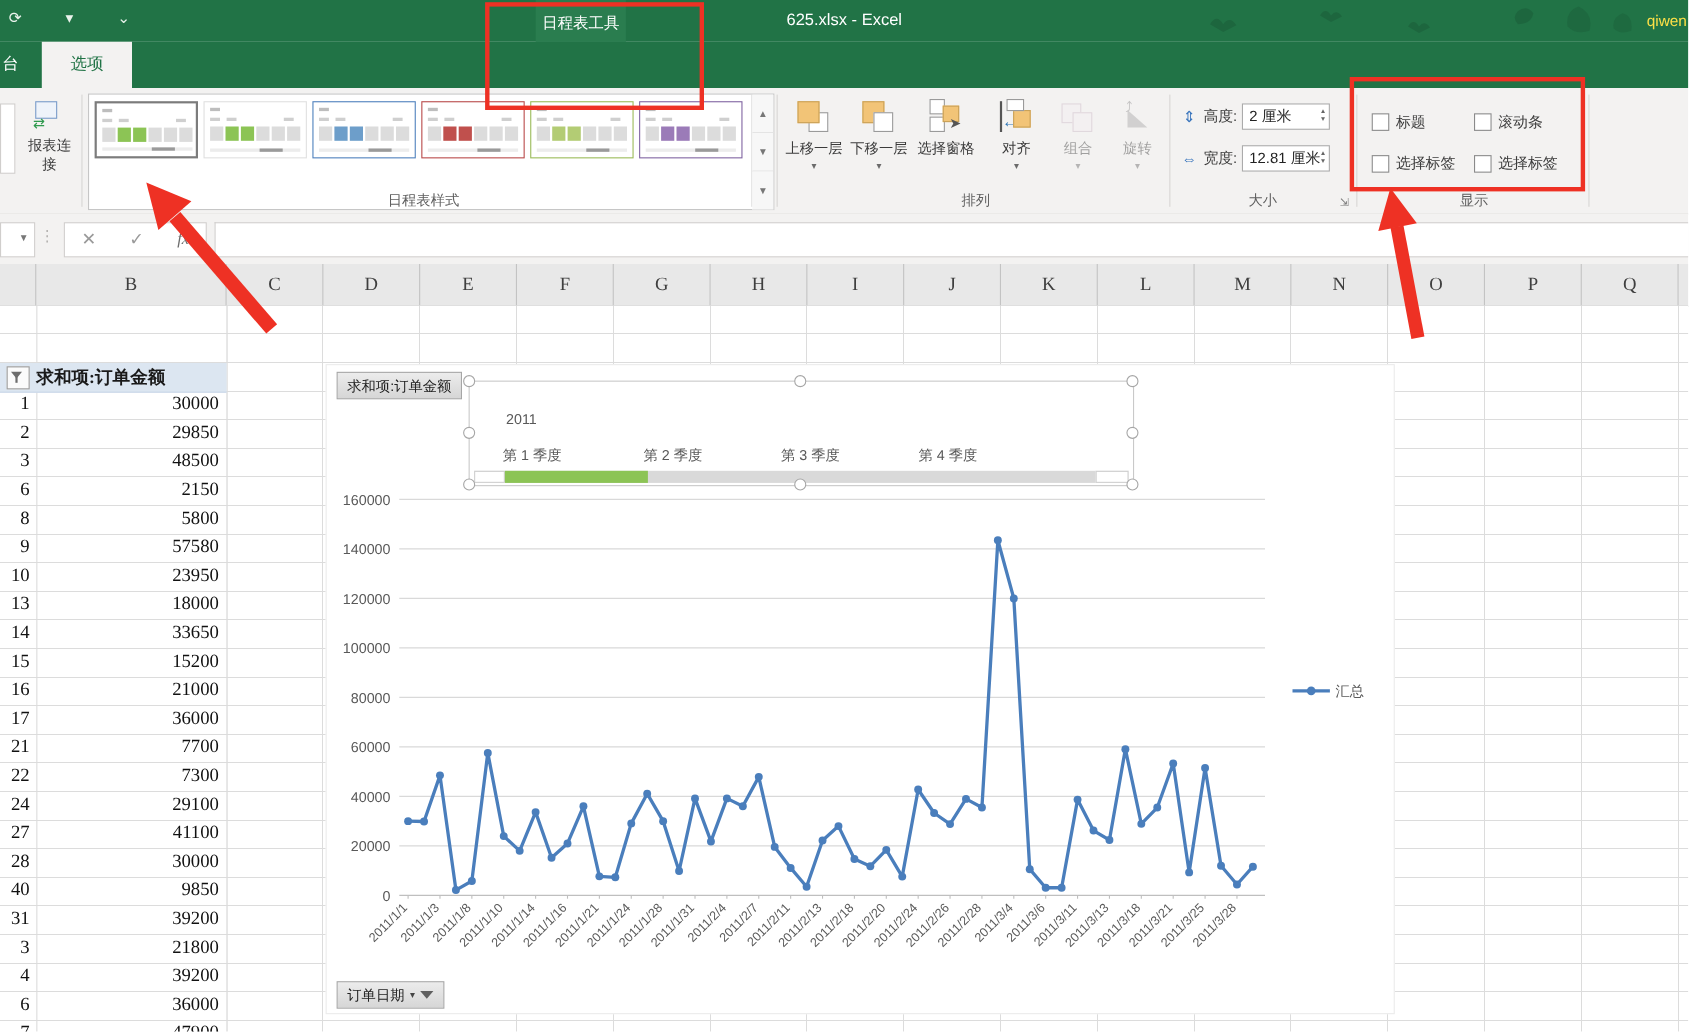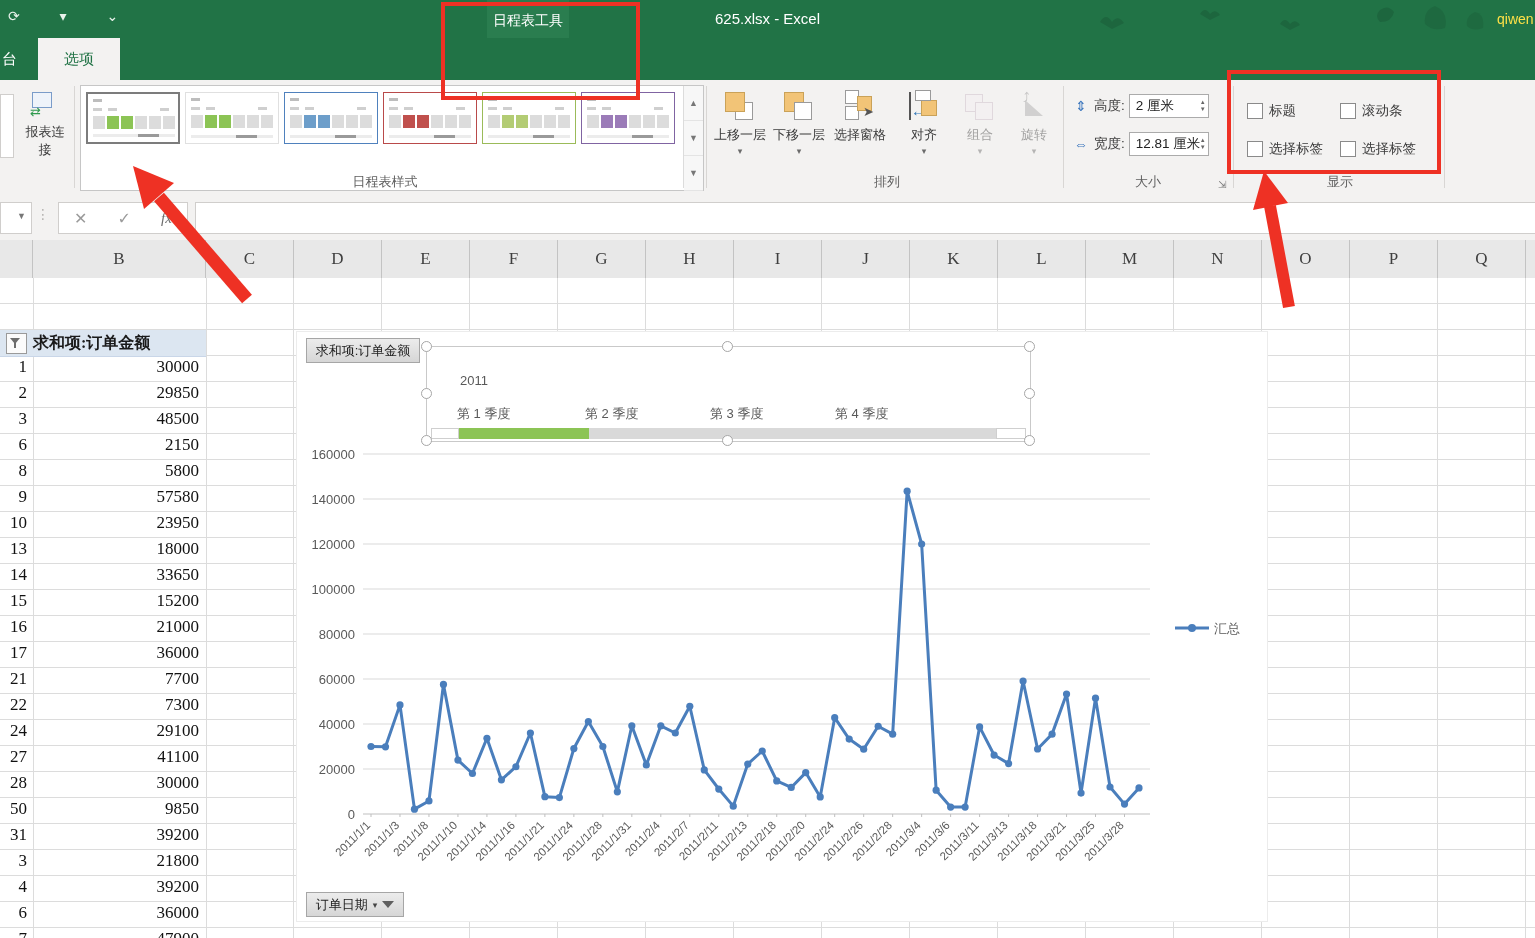--- a/index.html
+++ b/index.html
@@ -477,21 +477,21 @@
           </div>
           <div class="prow">
             <div class="d">27</div>
             <div class="v">41100</div>
           </div>
           <div class="prow">
             <div class="d">28</div>
             <div class="v">30000</div>
           </div>
           <div class="prow">
-            <div class="d">50</div>
+            <div class="d">40</div>
             <div class="v">9850</div>
           </div>
           <div class="prow">
             <div class="d">31</div>
             <div class="v">39200</div>
           </div>
           <div class="prow">
             <div class="d">3</div>
             <div class="v">21800</div>
           </div>

